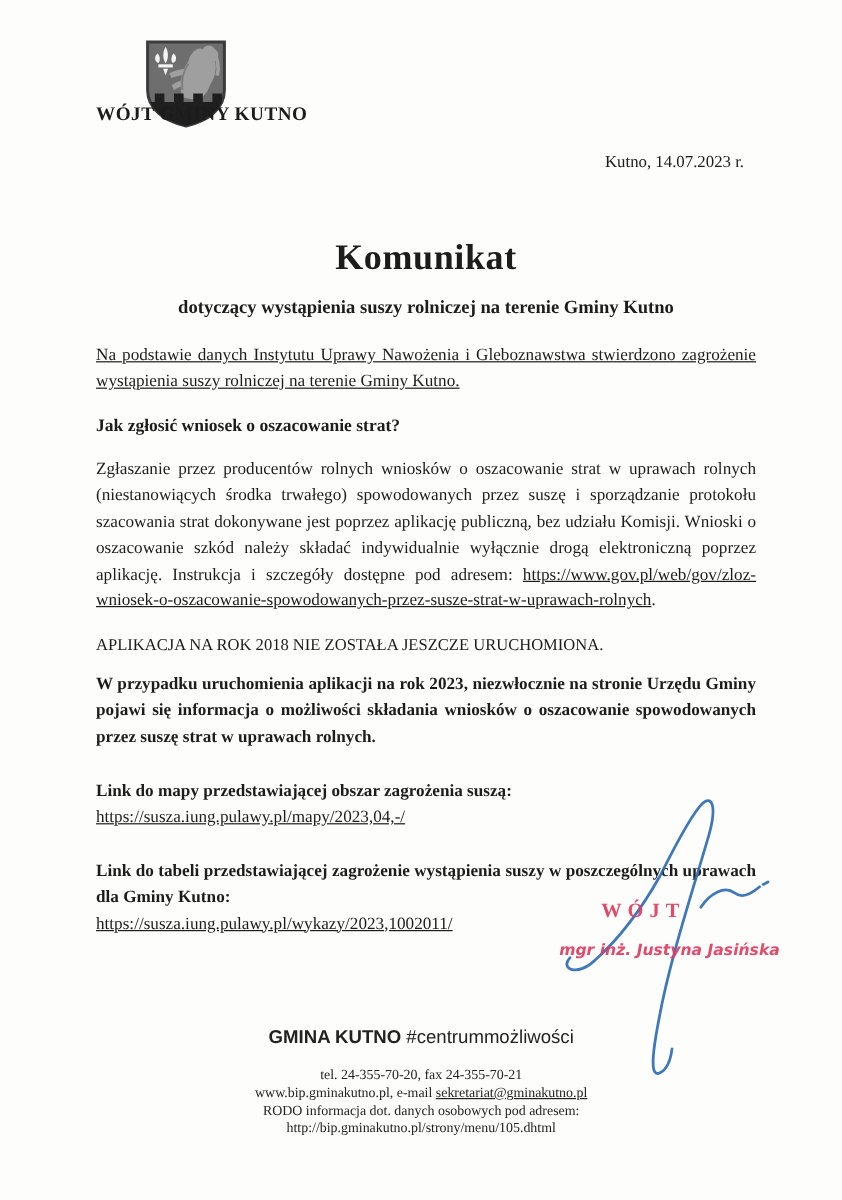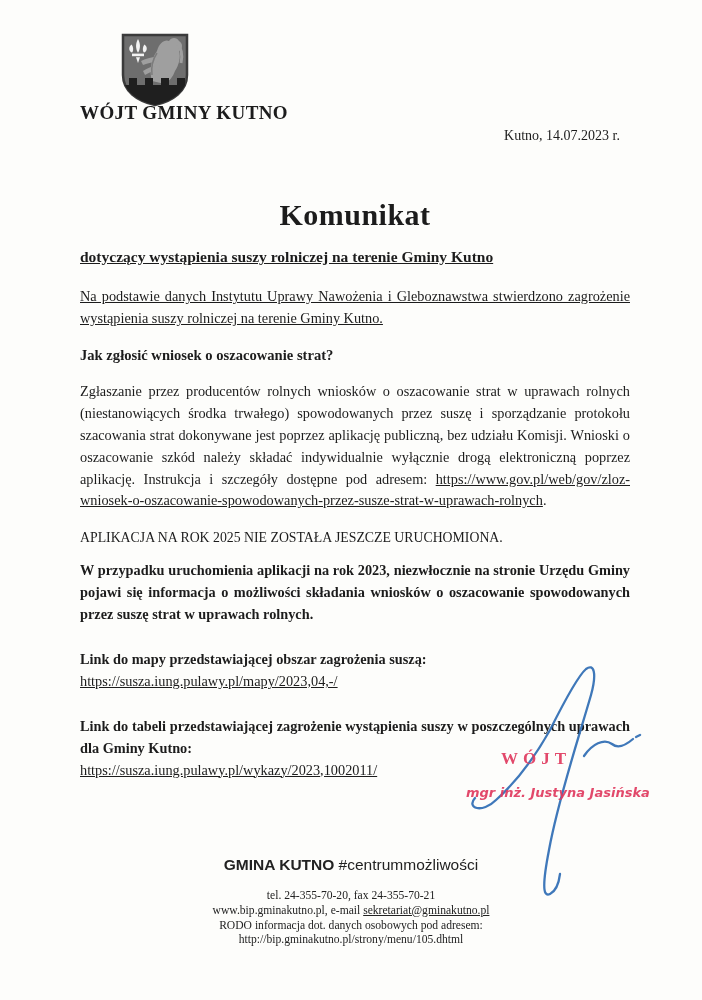--- a/index.html
+++ b/index.html
@@ -9,32 +9,32 @@
     font-family:"Liberation Serif", serif;
     color:#1c1c1c;
     position:relative;
     overflow:hidden;
   }
   .page { position:relative; width:702px; height:1000px; }
 
   
   .coa { position:absolute; left:120px; top:33px; }
   .sender {
-    position:absolute; left:80px; top:102px;
-    font-weight:bold; font-size:19px; letter-spacing:.4px;
+    position:absolute; left:80px; top:87px;
+    font-weight:bold; font-size:16px; letter-spacing:.4px;
   }
   .dateline {
     position:absolute; right:82px; top:128px;
     font-size:14px;
   }
 
   
   main { position:absolute; left:80px; top:198px; width:550px; }
   .title { margin:0 0 16px; text-align:center; font-size:30px; font-weight:bold; letter-spacing:.5px; }
-  .subtitle { margin:0 0 20px; text-align:left; font-size:15.5px; font-weight:bold;text-decoration:underline; }
+  .subtitle { margin:0 0 20px; text-align:center; font-size:15.5px; font-weight:bold; }
   p { margin:0; font-size:14.3px; line-height:21.8px; }
   .justify { text-align:justify; }
   .bold { font-weight:bold; }
   .intro { margin-bottom:15px;text-decoration:underline; }
   .question { margin-bottom:15px; font-size:14.6px; }
   .procedure { margin-bottom:15px; }
   .doclink { color:inherit; text-decoration:underline; overflow-wrap:anywhere; cursor:pointer; }
   .notice { margin-bottom:11px; font-size:13.8px; }
   .launch { margin-bottom:24px; }
   .linklabel { }
@@ -103,21 +103,21 @@
   <main>
     <h1 class="title">Komunikat</h1>
     <h2 class="subtitle">dotyczący wystąpienia suszy rolniczej na terenie Gminy Kutno</h2>
 
     <p class="intro justify">Na podstawie danych Instytutu Uprawy Nawożenia i Gleboznawstwa stwierdzono zagrożenie wystąpienia suszy rolniczej na terenie Gminy Kutno.</p>
 
     <p class="question bold">Jak zgłosić wniosek o oszacowanie strat?</p>
 
     <p class="procedure justify"><span>Zgłaszanie przez producentów rolnych wniosków o oszacowanie strat w uprawach rolnych (niestanowiących środka trwałego) spowodowanych przez suszę i sporządzanie protokołu szacowania strat dokonywane jest poprzez aplikację publiczną, bez udziału Komisji. Wnioski o oszacowanie szkód należy składać indywidualnie wyłącznie drogą elektroniczną poprzez aplikację. Instrukcja i szczegóły dostępne pod adresem: </span><span class="doclink">https://www.gov.pl/web/gov/zloz-wniosek-o-oszacowanie-spowodowanych-przez-susze-strat-w-uprawach-rolnych</span><span>.</span></p>
 
-    <p class="notice">APLIKACJA NA ROK 2025 NIE ZOSTAŁA JESZCZE URUCHOMIONA.</p>
+    <p class="notice">APLIKACJA NA ROK 2018 NIE ZOSTAŁA JESZCZE URUCHOMIONA.</p>
 
     <p class="launch bold justify">W przypadku uruchomienia aplikacji na rok 2023, niezwłocznie na stronie Urzędu Gminy pojawi się informacja o możliwości składania wniosków o oszacowanie spowodowanych przez suszę strat w uprawach rolnych.</p>
 
     <p class="linklabel bold">Link do mapy przedstawiającej obszar zagrożenia suszą:</p>
     <span class="doclink linkline">https://susza.iung.pulawy.pl/mapy/2023,04,-/</span>
 
     <p class="linklabel bold justify">Link do tabeli przedstawiającej zagrożenie wystąpienia suszy w poszczególnych uprawach dla Gminy Kutno:</p>
     <span class="doclink linkline">https://susza.iung.pulawy.pl/wykazy/2023,1002011/</span>
   </main>
 

